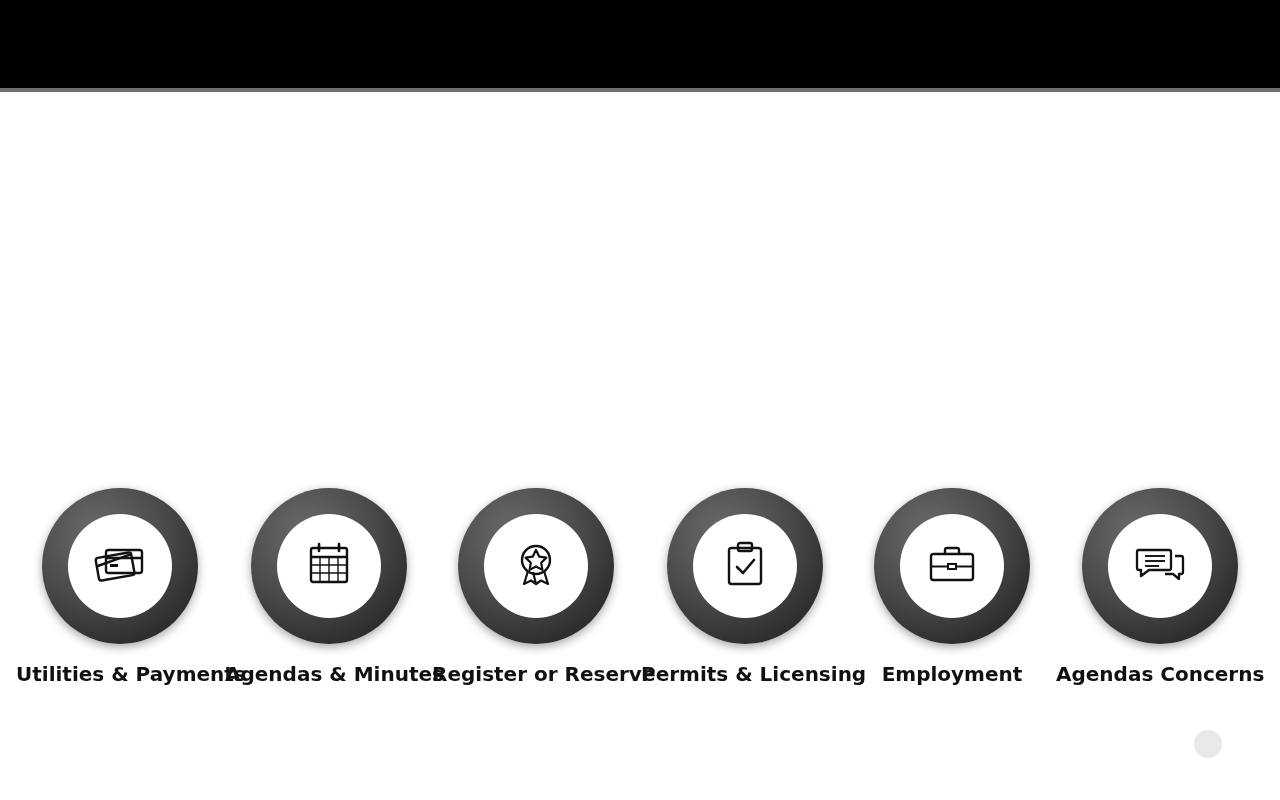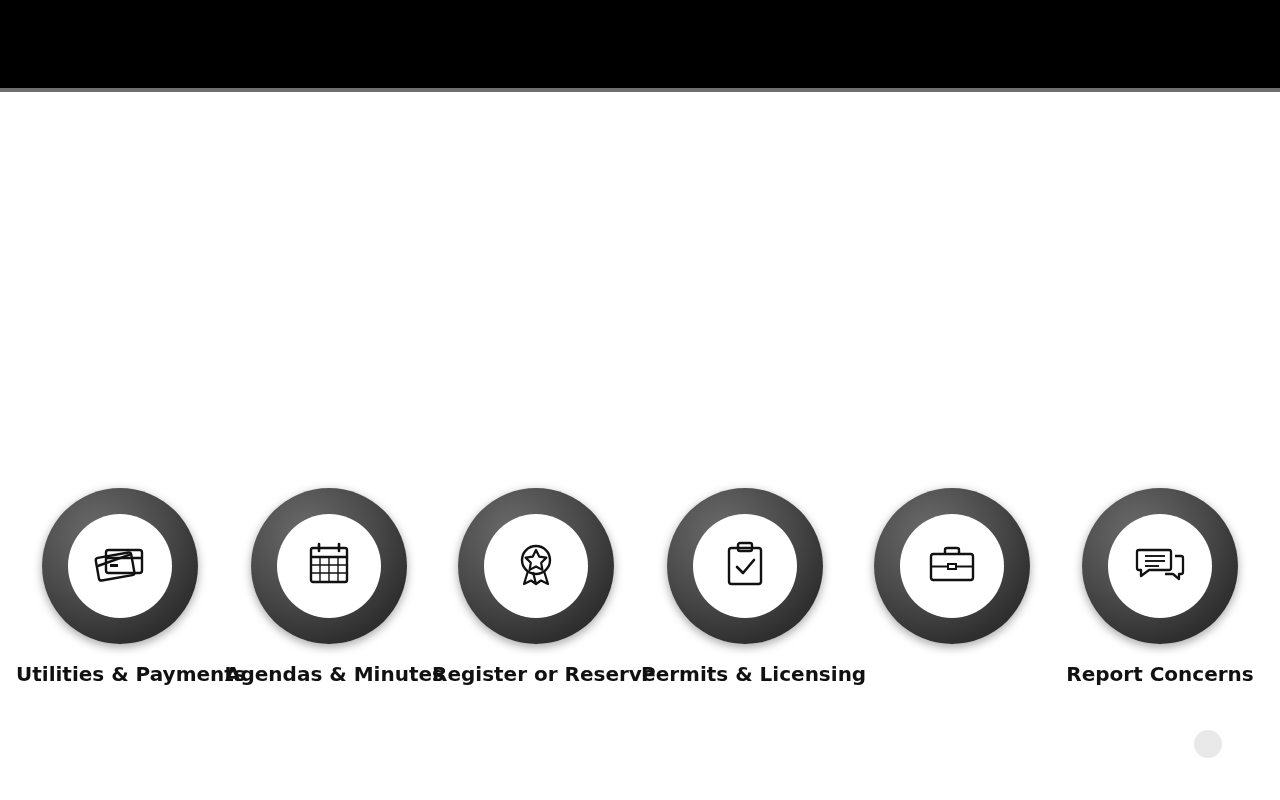--- a/index.html
+++ b/index.html
@@ -380,34 +380,35 @@
           <svg width="52" height="44" viewBox="0 0 52 44">
             <rect x="5" y="12" width="42" height="26" rx="2.5" fill="none" stroke="#111" stroke-width="2.4"></rect>
             <path d="M19 12 v-4 a2 2 0 0 1 2-2 h10 a2 2 0 0 1 2 2 v4" fill="none" stroke="#111" stroke-width="2.4"></path>
             <rect x="22" y="22" width="8" height="5" fill="none" stroke="#111" stroke-width="2"></rect>
             <line x1="5" y1="24.5" x2="22" y2="24.5" stroke="#111" stroke-width="2"></line>
             <line x1="30" y1="24.5" x2="47" y2="24.5" stroke="#111" stroke-width="2"></line>
           </svg>
         </span>
       </div>
     </div>
+    <div class="ql-label">Employment</div>
   </div>
 
   <div class="ql-item" style="left:1056px;">
     <div class="ql-circle-outer">
       <div class="ql-circle-inner">
         <span>
           <svg width="54" height="44" viewBox="0 0 54 44">
             <path d="M6 8 h30 a2 2 0 0 1 2 2 v16 a2 2 0 0 1 -2 2 h-20 l-8 6 v-6 h-2 a2 2 0 0 1 -2 -2 v-16 a2 2 0 0 1 2 -2 z" fill="none" stroke="#111" stroke-width="2.3" stroke-linejoin="round"></path>
             <line x1="12" y1="14" x2="32" y2="14" stroke="#111" stroke-width="1.9"></line>
             <line x1="12" y1="19" x2="32" y2="19" stroke="#111" stroke-width="1.9"></line>
             <line x1="12" y1="24" x2="26" y2="24" stroke="#111" stroke-width="1.9"></line>
             <path d="M42 14 h6 a2 2 0 0 1 2 2 v14 a2 2 0 0 1 -2 2 h-2 v5 l-6 -5 h-8" fill="none" stroke="#111" stroke-width="2.3" stroke-linejoin="round"></path>
           </svg>
         </span>
       </div>
     </div>
-    <div class="ql-label">Report Concerns</div>
+    <div class="ql-label">Agendas Concerns</div>
   </div>
 
 </div>
 
 <div class="floating-dot"></div>
 
 </body></html>

